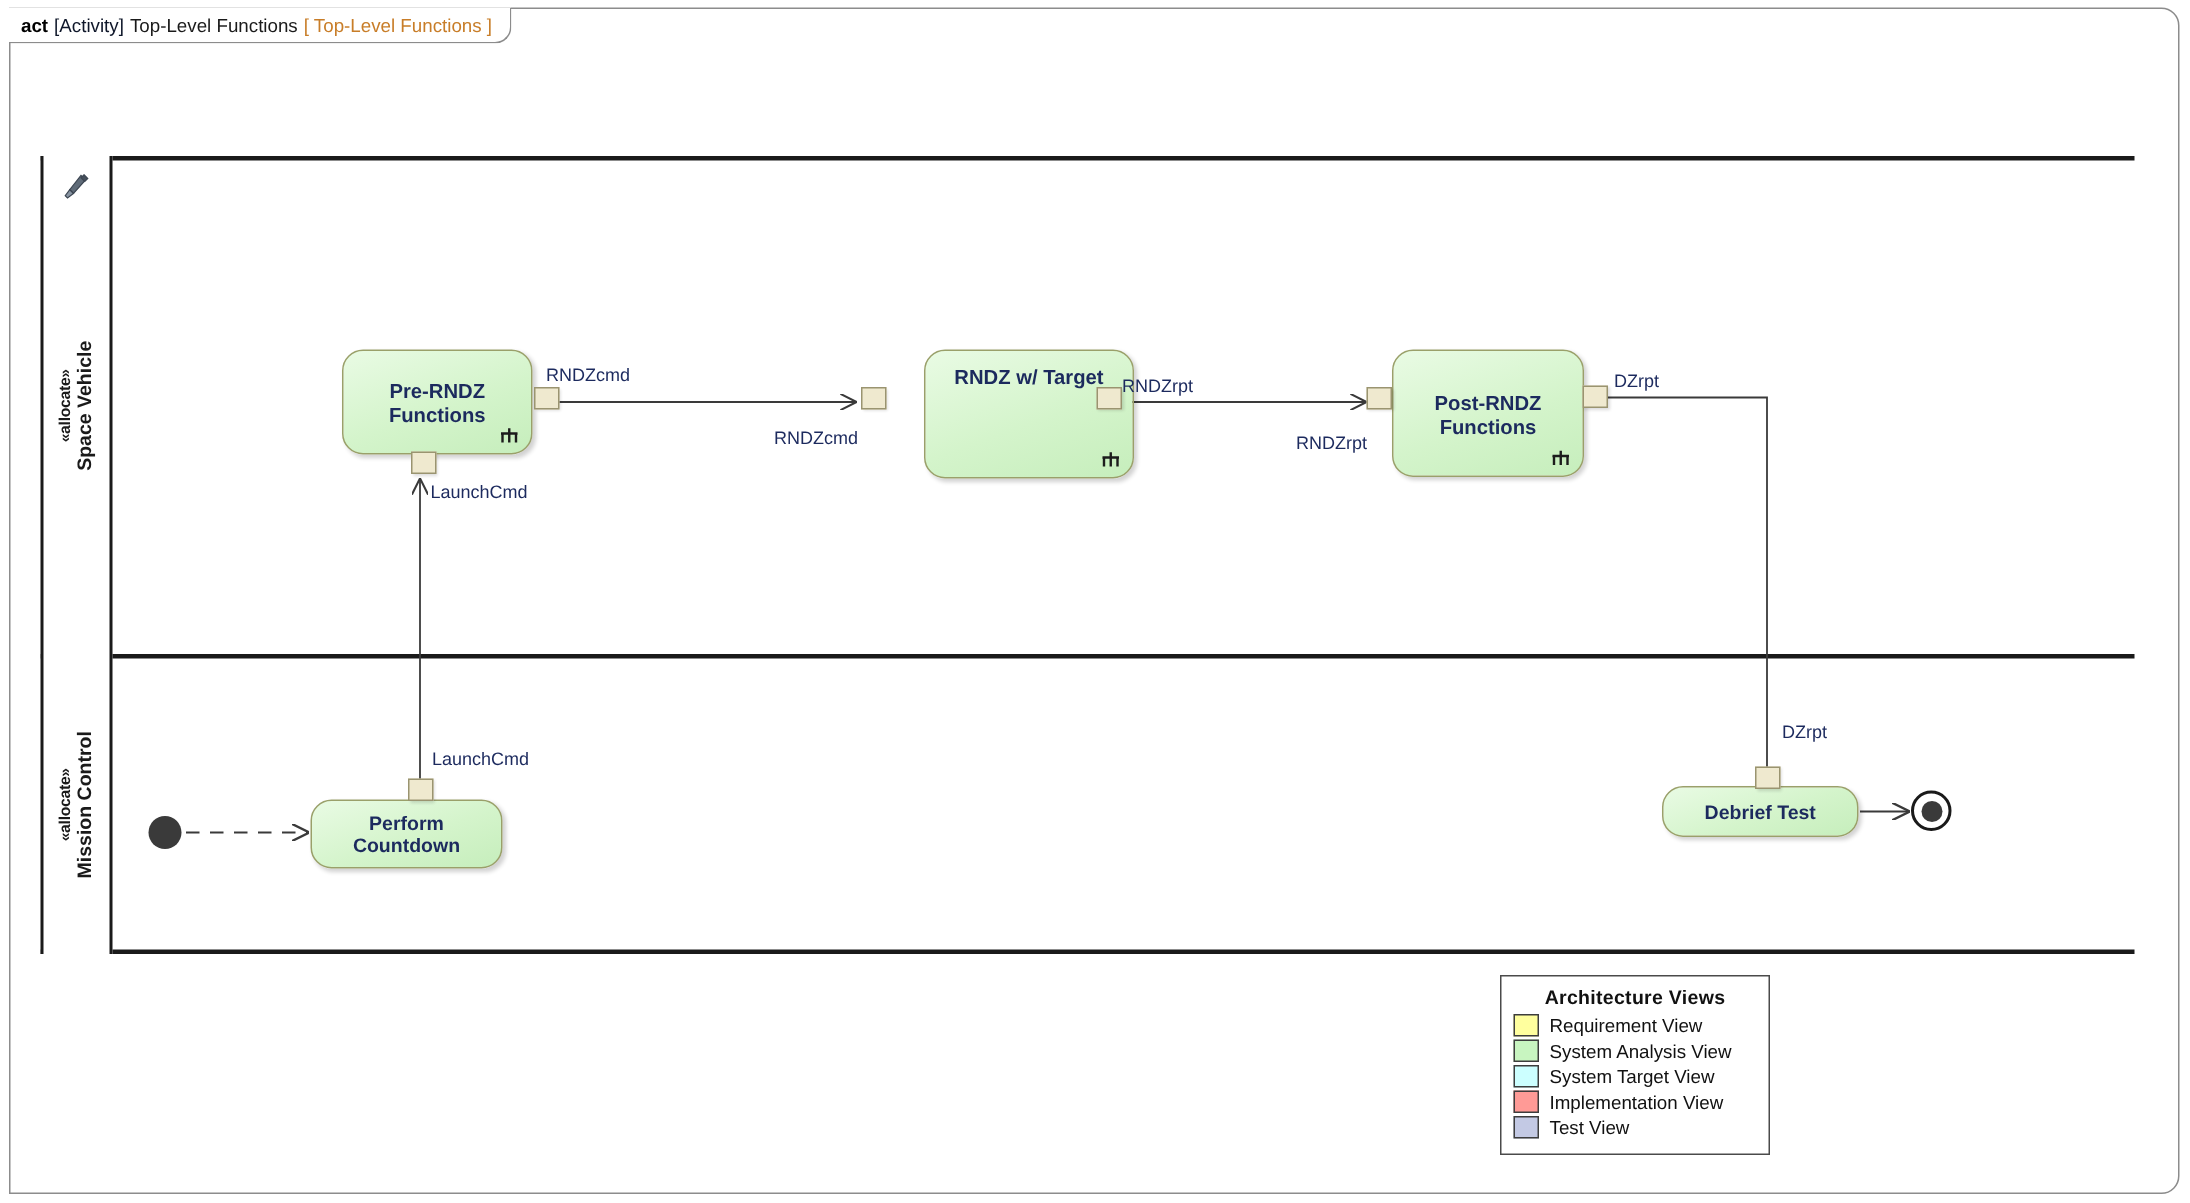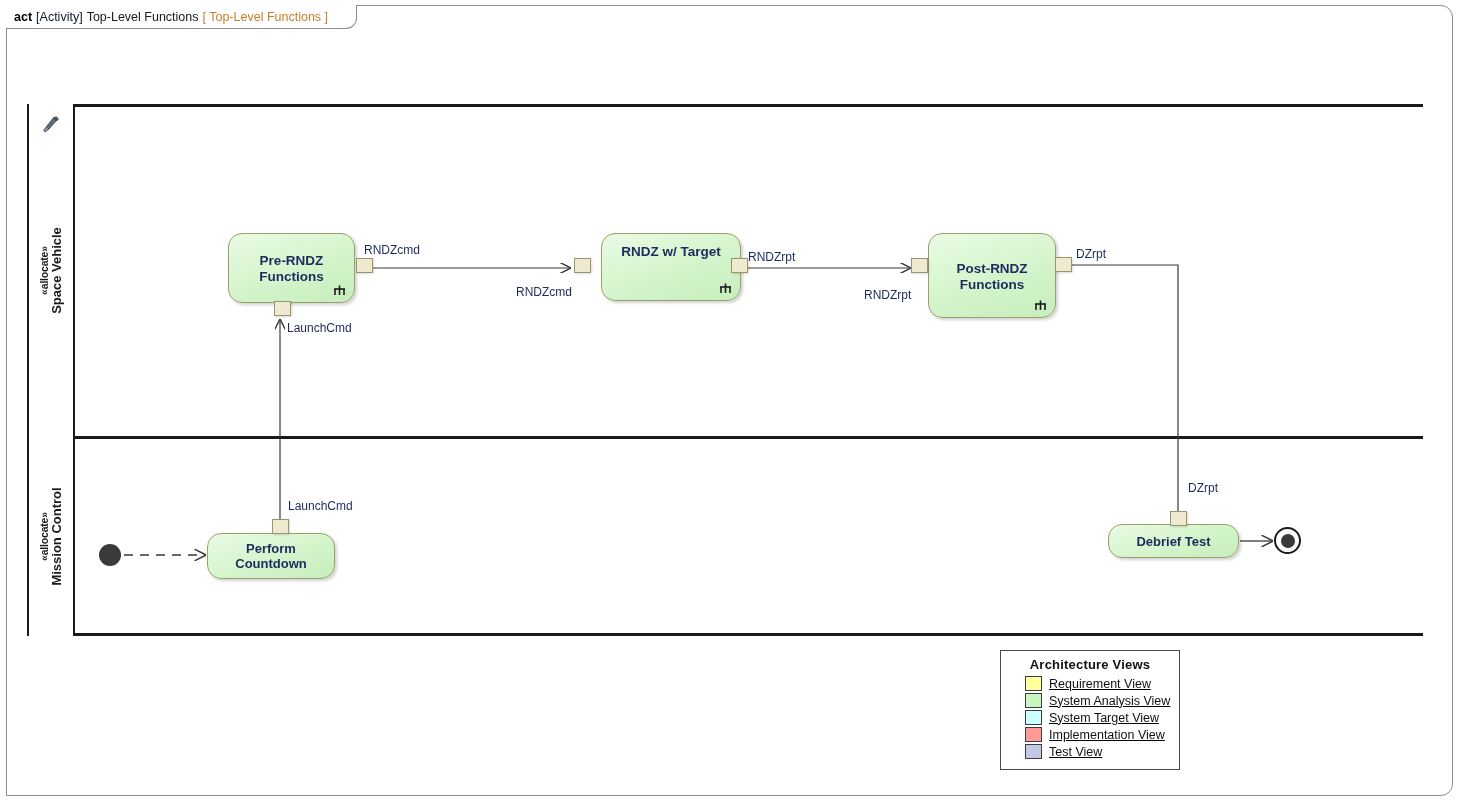--- a/index.html
+++ b/index.html
@@ -28,21 +28,21 @@
     background: #ffffff;
     box-sizing: border-box;
   }
 
   
   #frame-header {
     position: absolute;
     left: 6px;
     top: 5px;
     height: 24px;
-    padding: 3px 28px 2px 8px;
+    padding: 3px 12px 2px 8px;
     border: 1.5px solid #8c8c8c;
     border-top: none;
     border-left: none;
     border-radius: 0 0 11px 0;
     background: #ffffff;
     box-sizing: border-box;
     white-space: nowrap;
     font-size: 12.5px;
     line-height: 18px;
     display: flex;
@@ -239,22 +239,21 @@
     font-weight: bold;
     color: #111111;
     text-align: center;
     margin-bottom: 4px;
     letter-spacing: 0.2px;
   }
   .legend-row {
     display: flex;
     align-items: center;
     gap: 7px;
-    margin: 2px 16px;
-    text-decoration: underline;
+    margin: 2px 0;
   }
   .legend-swatch {
     width: 17px;
     height: 15px;
     border: 1.5px solid #3d3d3d;
     box-sizing: border-box;
     flex: 0 0 auto;
   }
   .legend-text {
     font-size: 12.5px;
@@ -336,21 +335,21 @@
       <line x1="2" y1="4" x2="2" y2="10"></line>
       <line x1="6.5" y1="4" x2="6.5" y2="10"></line>
       <line x1="11" y1="4" x2="11" y2="10"></line>
       <line x1="6.5" y1="0.5" x2="6.5" y2="4"></line>
     </g>
   </svg>
 </div>
 <div class="pin" style="left:356px; top:258px;"></div>
 <div class="pin" style="left:274px; top:301px;"></div>
 
-<div class="action" id="node-rndz-target" style="left:601px; top:233px; width:140px; height:68px;">
+<div class="action" id="node-rndz-target" style="left:616px; top:233px; width:140px; height:86px;">
   <span class="action-label" style="position:absolute; top:10px; left:0; right:0;">RNDZ w/ Target</span>
   <svg class="rake-icon" viewBox="0 0 13 11">
     <g stroke="#1c1c1c" stroke-width="1.6" fill="none">
       <line x1="1" y1="4" x2="12" y2="4"></line>
       <line x1="2" y1="4" x2="2" y2="10"></line>
       <line x1="6.5" y1="4" x2="6.5" y2="10"></line>
       <line x1="11" y1="4" x2="11" y2="10"></line>
       <line x1="6.5" y1="0.5" x2="6.5" y2="4"></line>
     </g>
   </svg>

